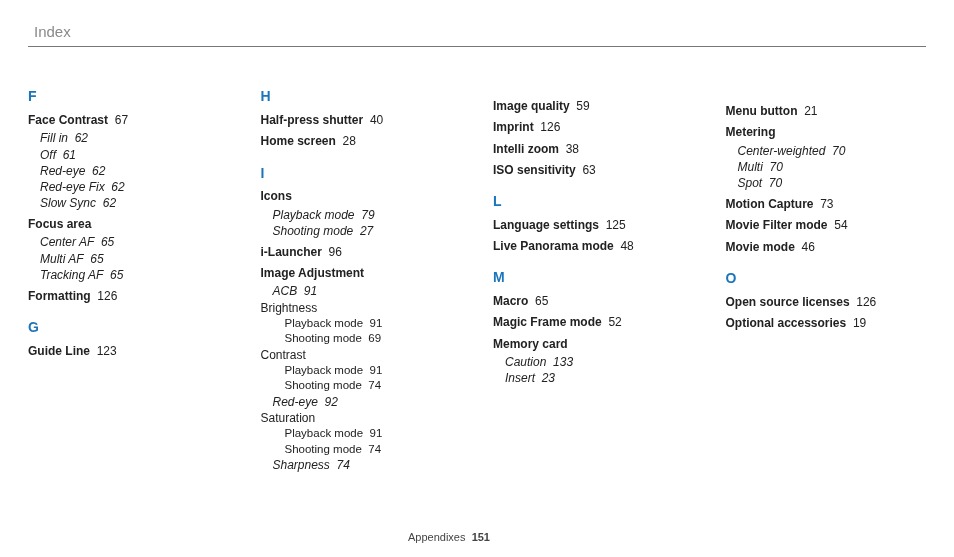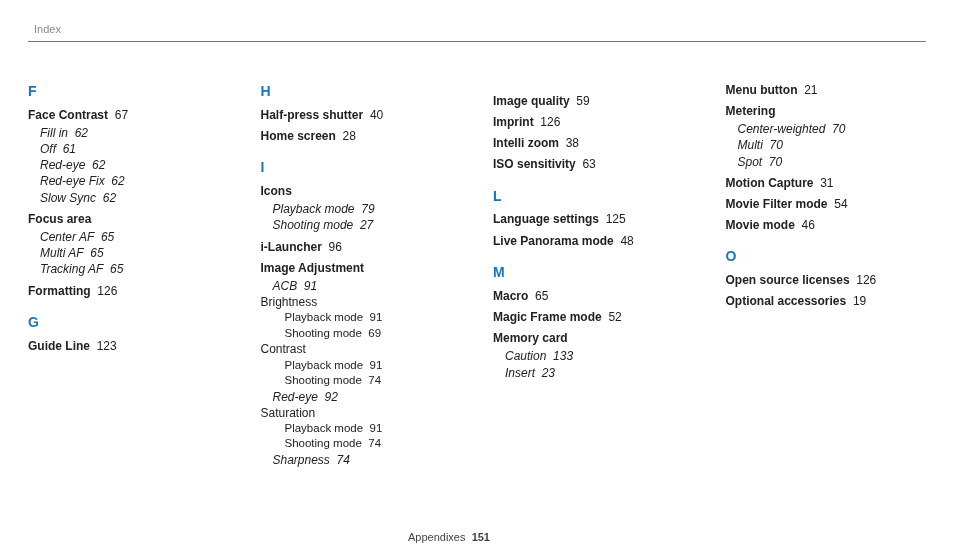--- a/index.html
+++ b/index.html
@@ -12,21 +12,21 @@
     background: #fff;
     font-size: 12px;
     line-height: 1.35;
   }
   .page {
     box-sizing: border-box;
     padding: 22px 28px 0 28px;
   }
   .header-title {
     color: #8a8a8a;
-    font-size: 11px;
+    font-size: 15px;
     padding-bottom: 4px;
     padding-left: 6px;
   }
   .rule {
     border-top: 1px solid #777;
     margin-bottom: 40px;
   }
   .cols {
     display: flex;
     gap: 32px;
@@ -153,26 +153,26 @@
 
       <div class="letter">M</div>
       <div class="entry"><span>Macro</span>&nbsp;&nbsp;<span class="page-num">65</span></div>
       <div class="entry"><span>Magic Frame mode</span>&nbsp;&nbsp;<span class="page-num">52</span></div>
       <div class="entry">Memory card</div>
       <div class="sub"><span>Caution</span>&nbsp;&nbsp;<span>133</span></div>
       <div class="sub"><span>Insert</span>&nbsp;&nbsp;<span>23</span></div>
     </div>
 
     <div class="col">
-      <div class="entry" style="margin-top:0"><span>Menu button</span>&nbsp;&nbsp;<span class="page-num">21</span></div>
+      <div class="entry" style="margin-top:16px"><span>Menu button</span>&nbsp;&nbsp;<span class="page-num">21</span></div>
       <div class="entry">Metering</div>
       <div class="sub"><span>Center-weighted</span>&nbsp;&nbsp;<span>70</span></div>
       <div class="sub"><span>Multi</span>&nbsp;&nbsp;<span>70</span></div>
       <div class="sub"><span>Spot</span>&nbsp;&nbsp;<span>70</span></div>
-      <div class="entry"><span>Motion Capture</span>&nbsp;&nbsp;<span class="page-num">31</span></div>
+      <div class="entry"><span>Motion Capture</span>&nbsp;&nbsp;<span class="page-num">73</span></div>
       <div class="entry"><span>Movie Filter mode</span>&nbsp;&nbsp;<span class="page-num">54</span></div>
       <div class="entry"><span>Movie mode</span>&nbsp;&nbsp;<span class="page-num">46</span></div>
 
       <div class="letter">O</div>
       <div class="entry"><span>Open source licenses</span>&nbsp;&nbsp;<span class="page-num">126</span></div>
       <div class="entry"><span>Optional accessories</span>&nbsp;&nbsp;<span class="page-num">19</span></div>
     </div>
 
   </div>
 </div>

